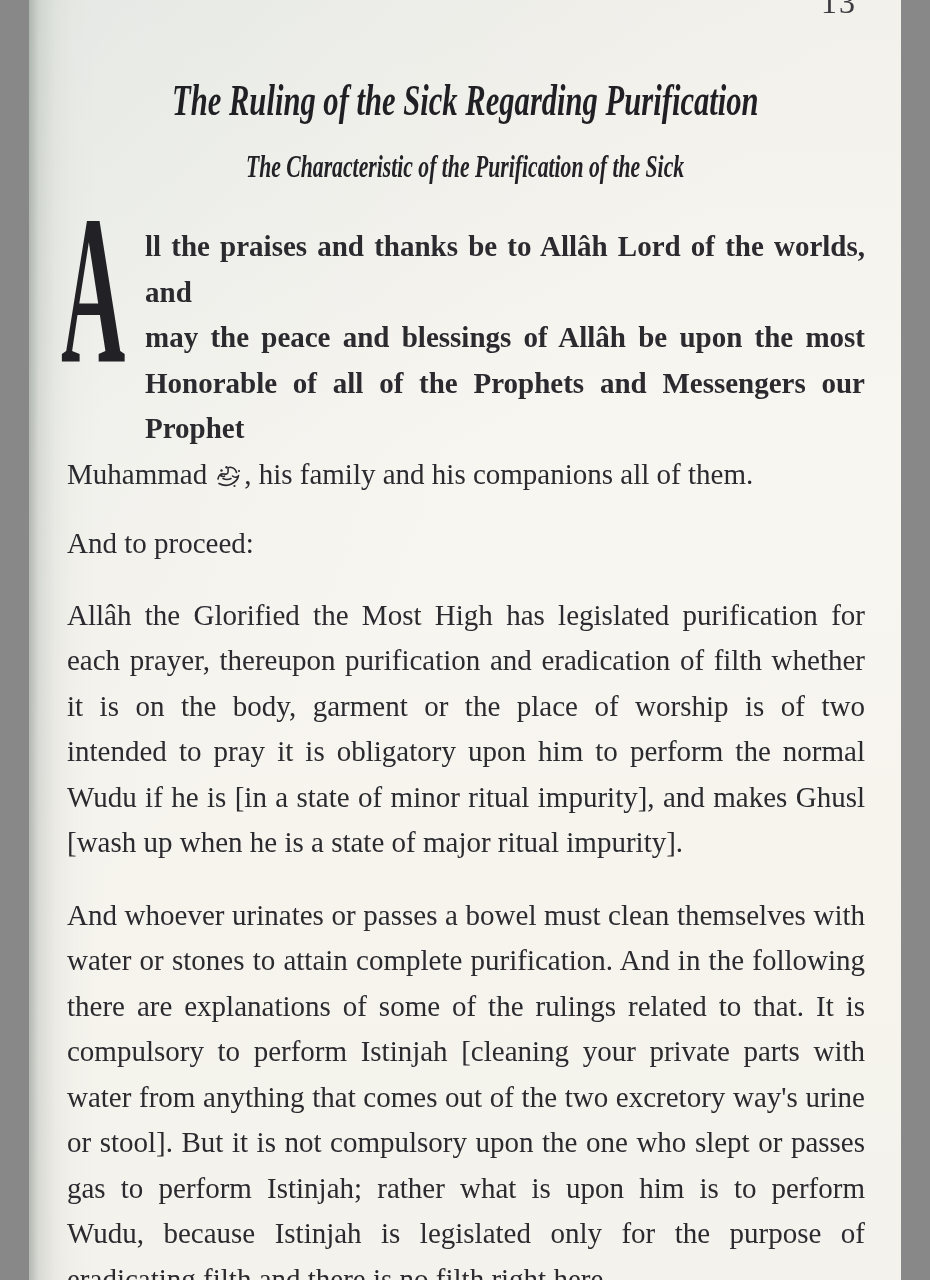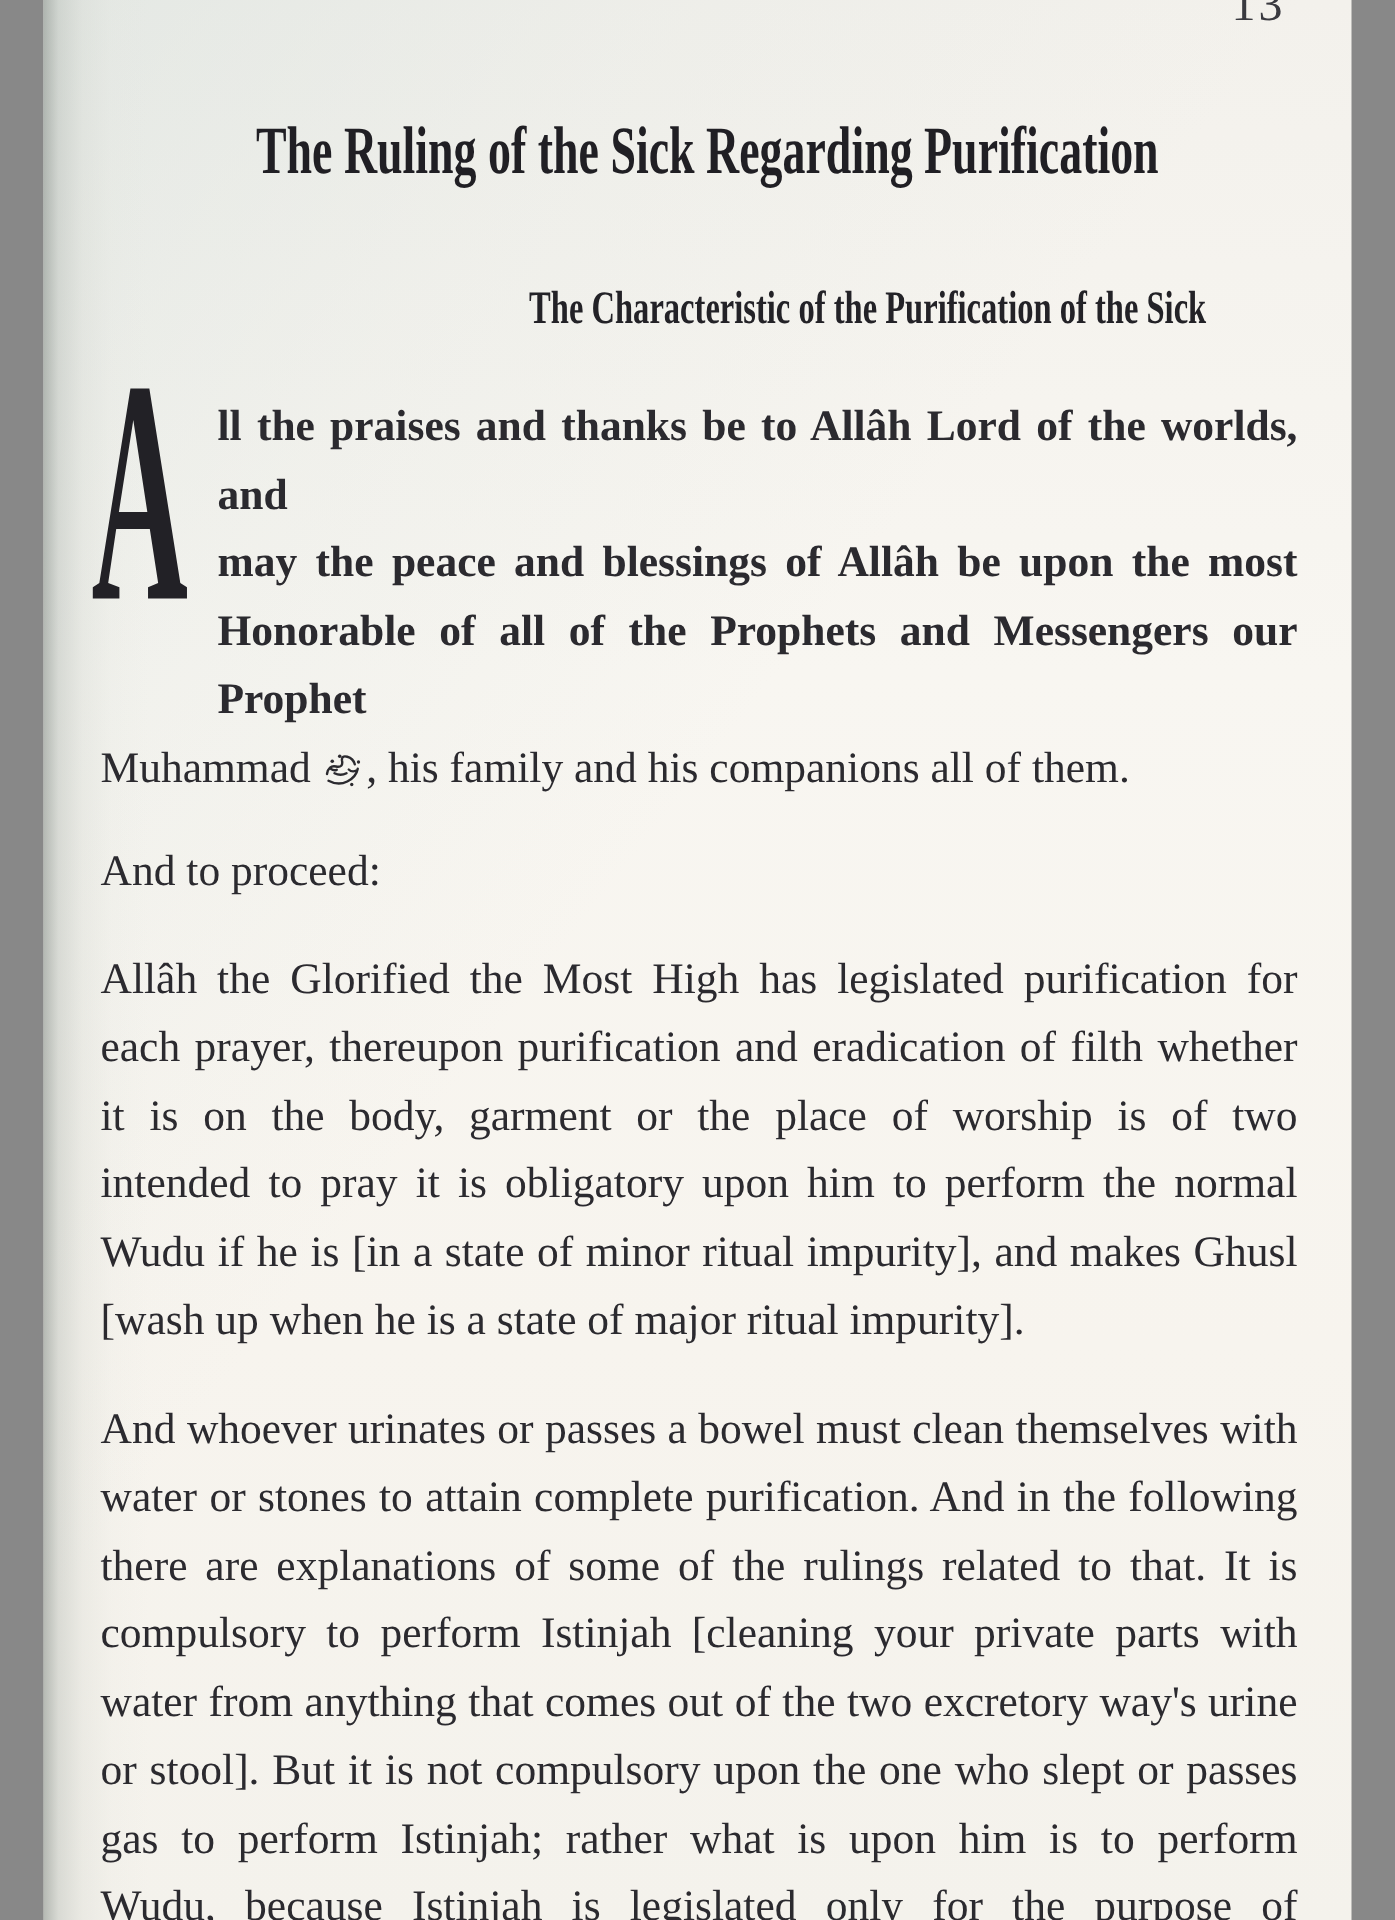--- a/index.html
+++ b/index.html
@@ -26,37 +26,37 @@
     color: #2b2a2f;
   }
   .page-number {
     position: absolute;
     top: -16px;
     right: 44px;
     font-size: 32px;
     letter-spacing: 2px;
     color: #3a3a40;
   }
-  .heading-wrap { text-align: right; }
+  .heading-wrap { text-align: center; font-style: italic; }
   h1.title {
     margin: 74px 0 0 0;
     font-size: 45px;
     font-weight: 700;
     line-height: 52px;
     color: #201f24;
     white-space: nowrap;
   }
   h1.title .squeeze {
     display: inline-block;
     transform: scaleX(0.68);
     transform-origin: center;
     letter-spacing: 0px;
   }
   h2.subtitle {
-    margin: 60px 0 0 0;
+    margin: 22px 0 0 0;
     font-size: 31px;
     font-weight: 700;
     line-height: 38px;
     color: #232227;
     white-space: nowrap;
   }
   h2.subtitle .squeeze {
     display: inline-block;
     transform: scaleX(0.70);
     transform-origin: center;

